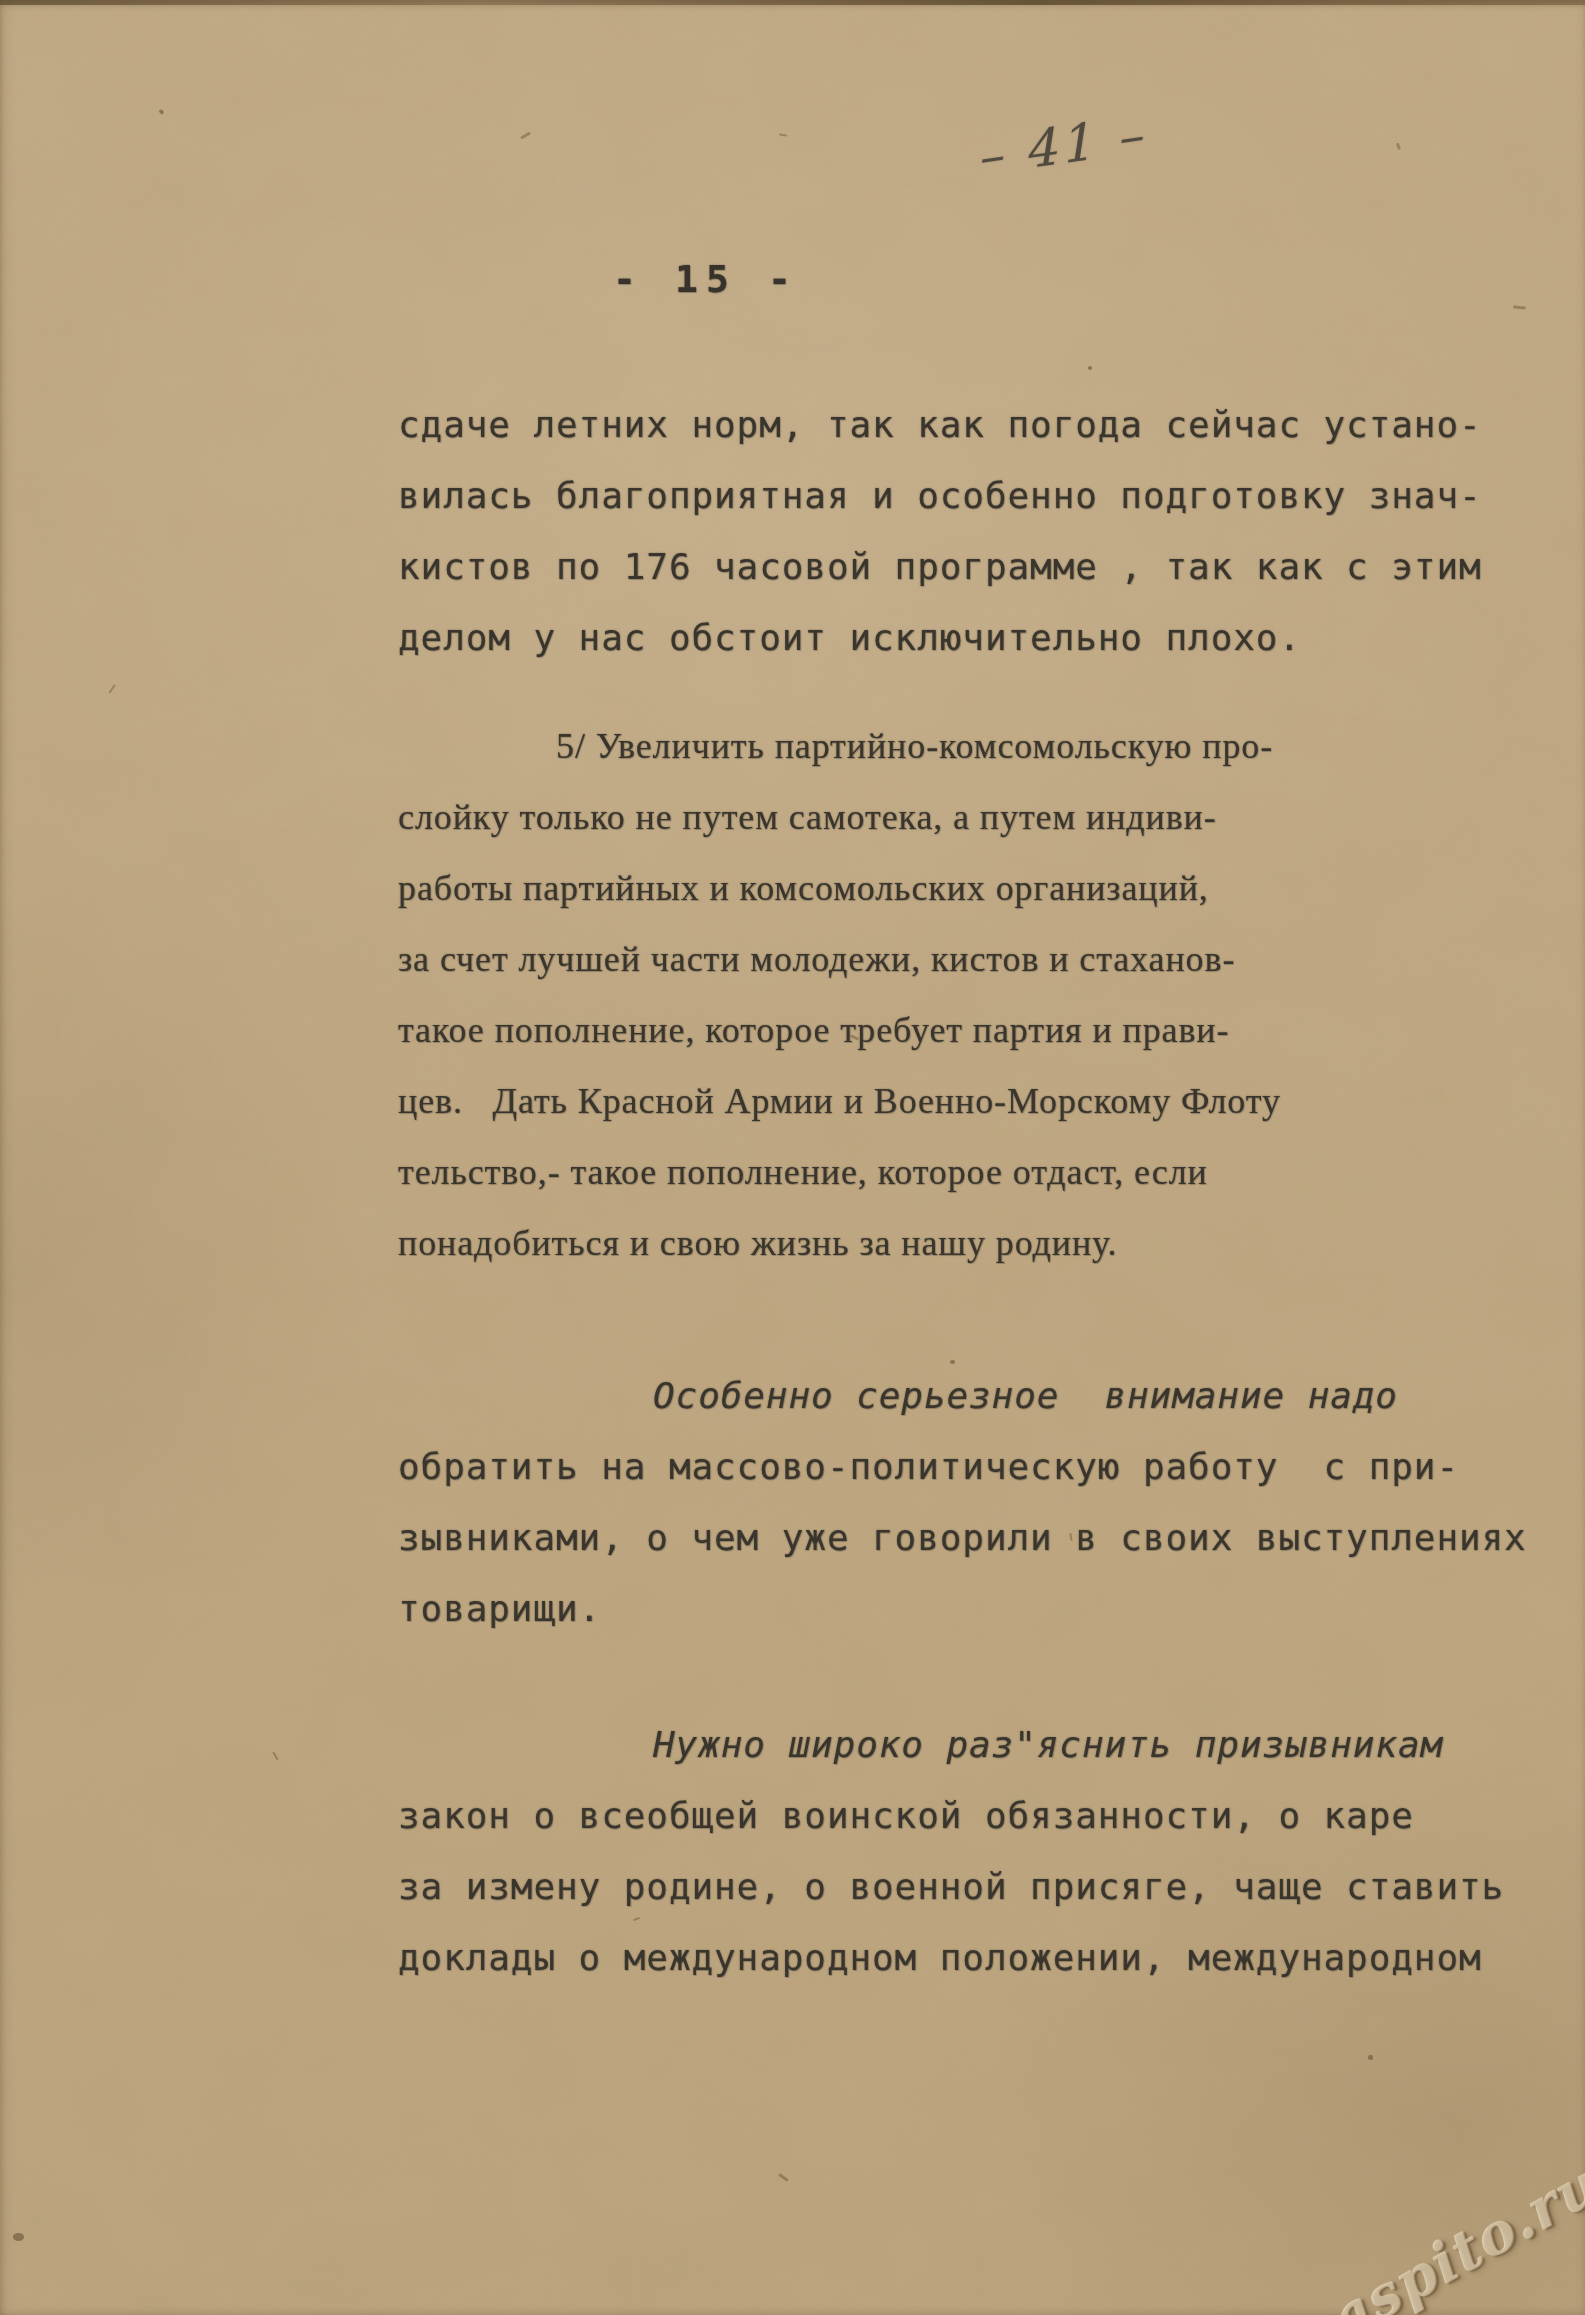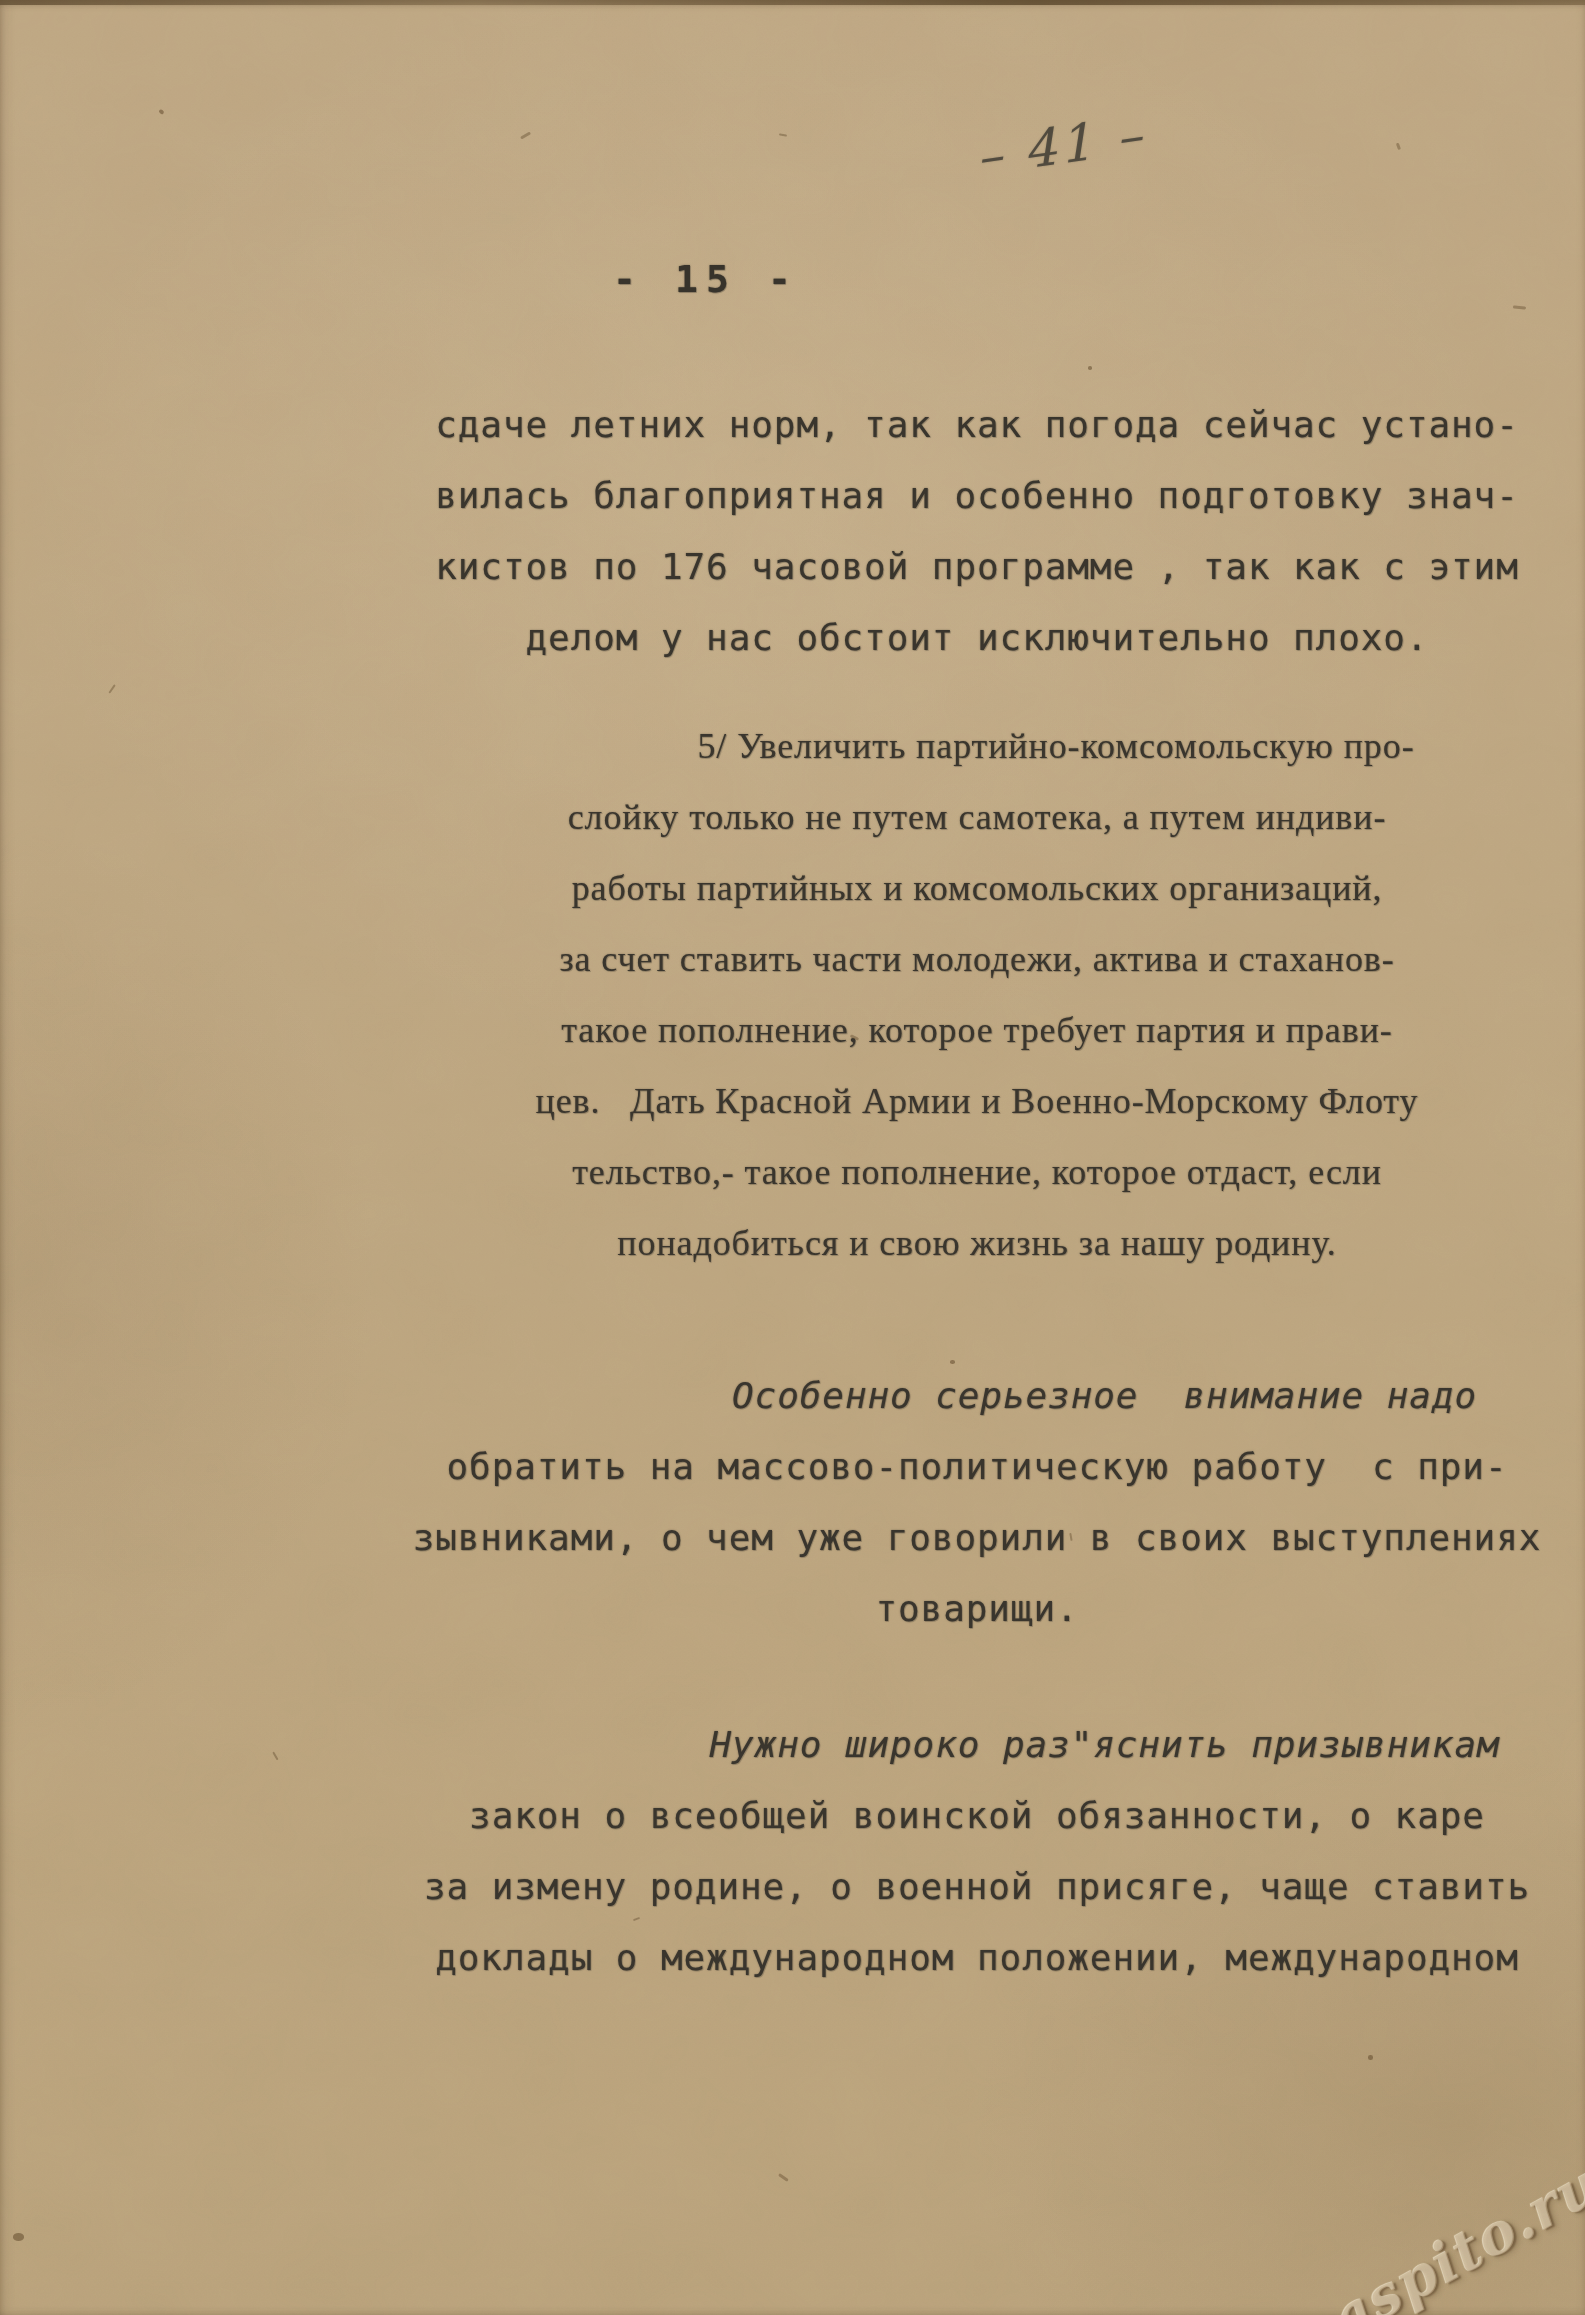--- a/index.html
+++ b/index.html
@@ -70,21 +70,21 @@
     filter: blur(0.3px);
   }
   .line {
     height: 71px;
     line-height: 71px;
     font-size: 36px;
     letter-spacing: 0.9px;
     white-space: pre;
     text-shadow: 0 0 1.8px rgba(58, 54, 46, 0.55), 0.9px 0.9px 0 rgba(58, 54, 46, 0.22);
   }
-  .para { margin: 0; text-align: center; }
+  .para { margin: 0; }
   .para-2 { margin-top: 38px; font-family: Liberation Serif, serif; }
   .para-3 { margin-top: 81px; }
   .para-4 { margin-top: 65px; }
   .ind-a { padding-left: 158px; }
   .ind-b { padding-left: 255px; font-style: italic; }
   .watermark {
     position: absolute;
     right: -31px;
     bottom: 23.5px;
     transform: rotate(-29deg);
@@ -130,21 +130,21 @@
       <div class="line">сдаче летних норм, так как погода сейчас устано-</div>
       <div class="line">вилась благоприятная и особенно подготовку знач-</div>
       <div class="line">кистов по 176 часовой программе , так как с этим</div>
       <div class="line">делом у нас обстоит исключительно плохо.</div>
     </div>
 
     <div class="para para-2">
       <div class="line ind-a">5/ Увеличить партийно-комсомольскую про-</div>
       <div class="line">слойку только не путем самотека, а путем индиви-</div>
       <div class="line">работы партийных и комсомольских организаций,</div>
-      <div class="line">за счет ставить части молодежи, актива и стаханов-</div>
+      <div class="line">за счет лучшей части молодежи, кистов и стаханов-</div>
       <div class="line">такое пополнение, которое требует партия и прави-</div>
       <div class="line">цев.   Дать Красной Армии и Военно-Морскому Флоту</div>
       <div class="line">тельство,- такое пополнение, которое отдаст, если</div>
       <div class="line">понадобиться и свою жизнь за нашу родину.</div>
     </div>
 
     <div class="para para-3">
       <div class="line ind-b">Особенно серьезное  внимание надо</div>
       <div class="line">обратить на массово-политическую работу  с при-</div>
       <div class="line">зывниками, о чем уже говорили в своих выступлениях</div>

